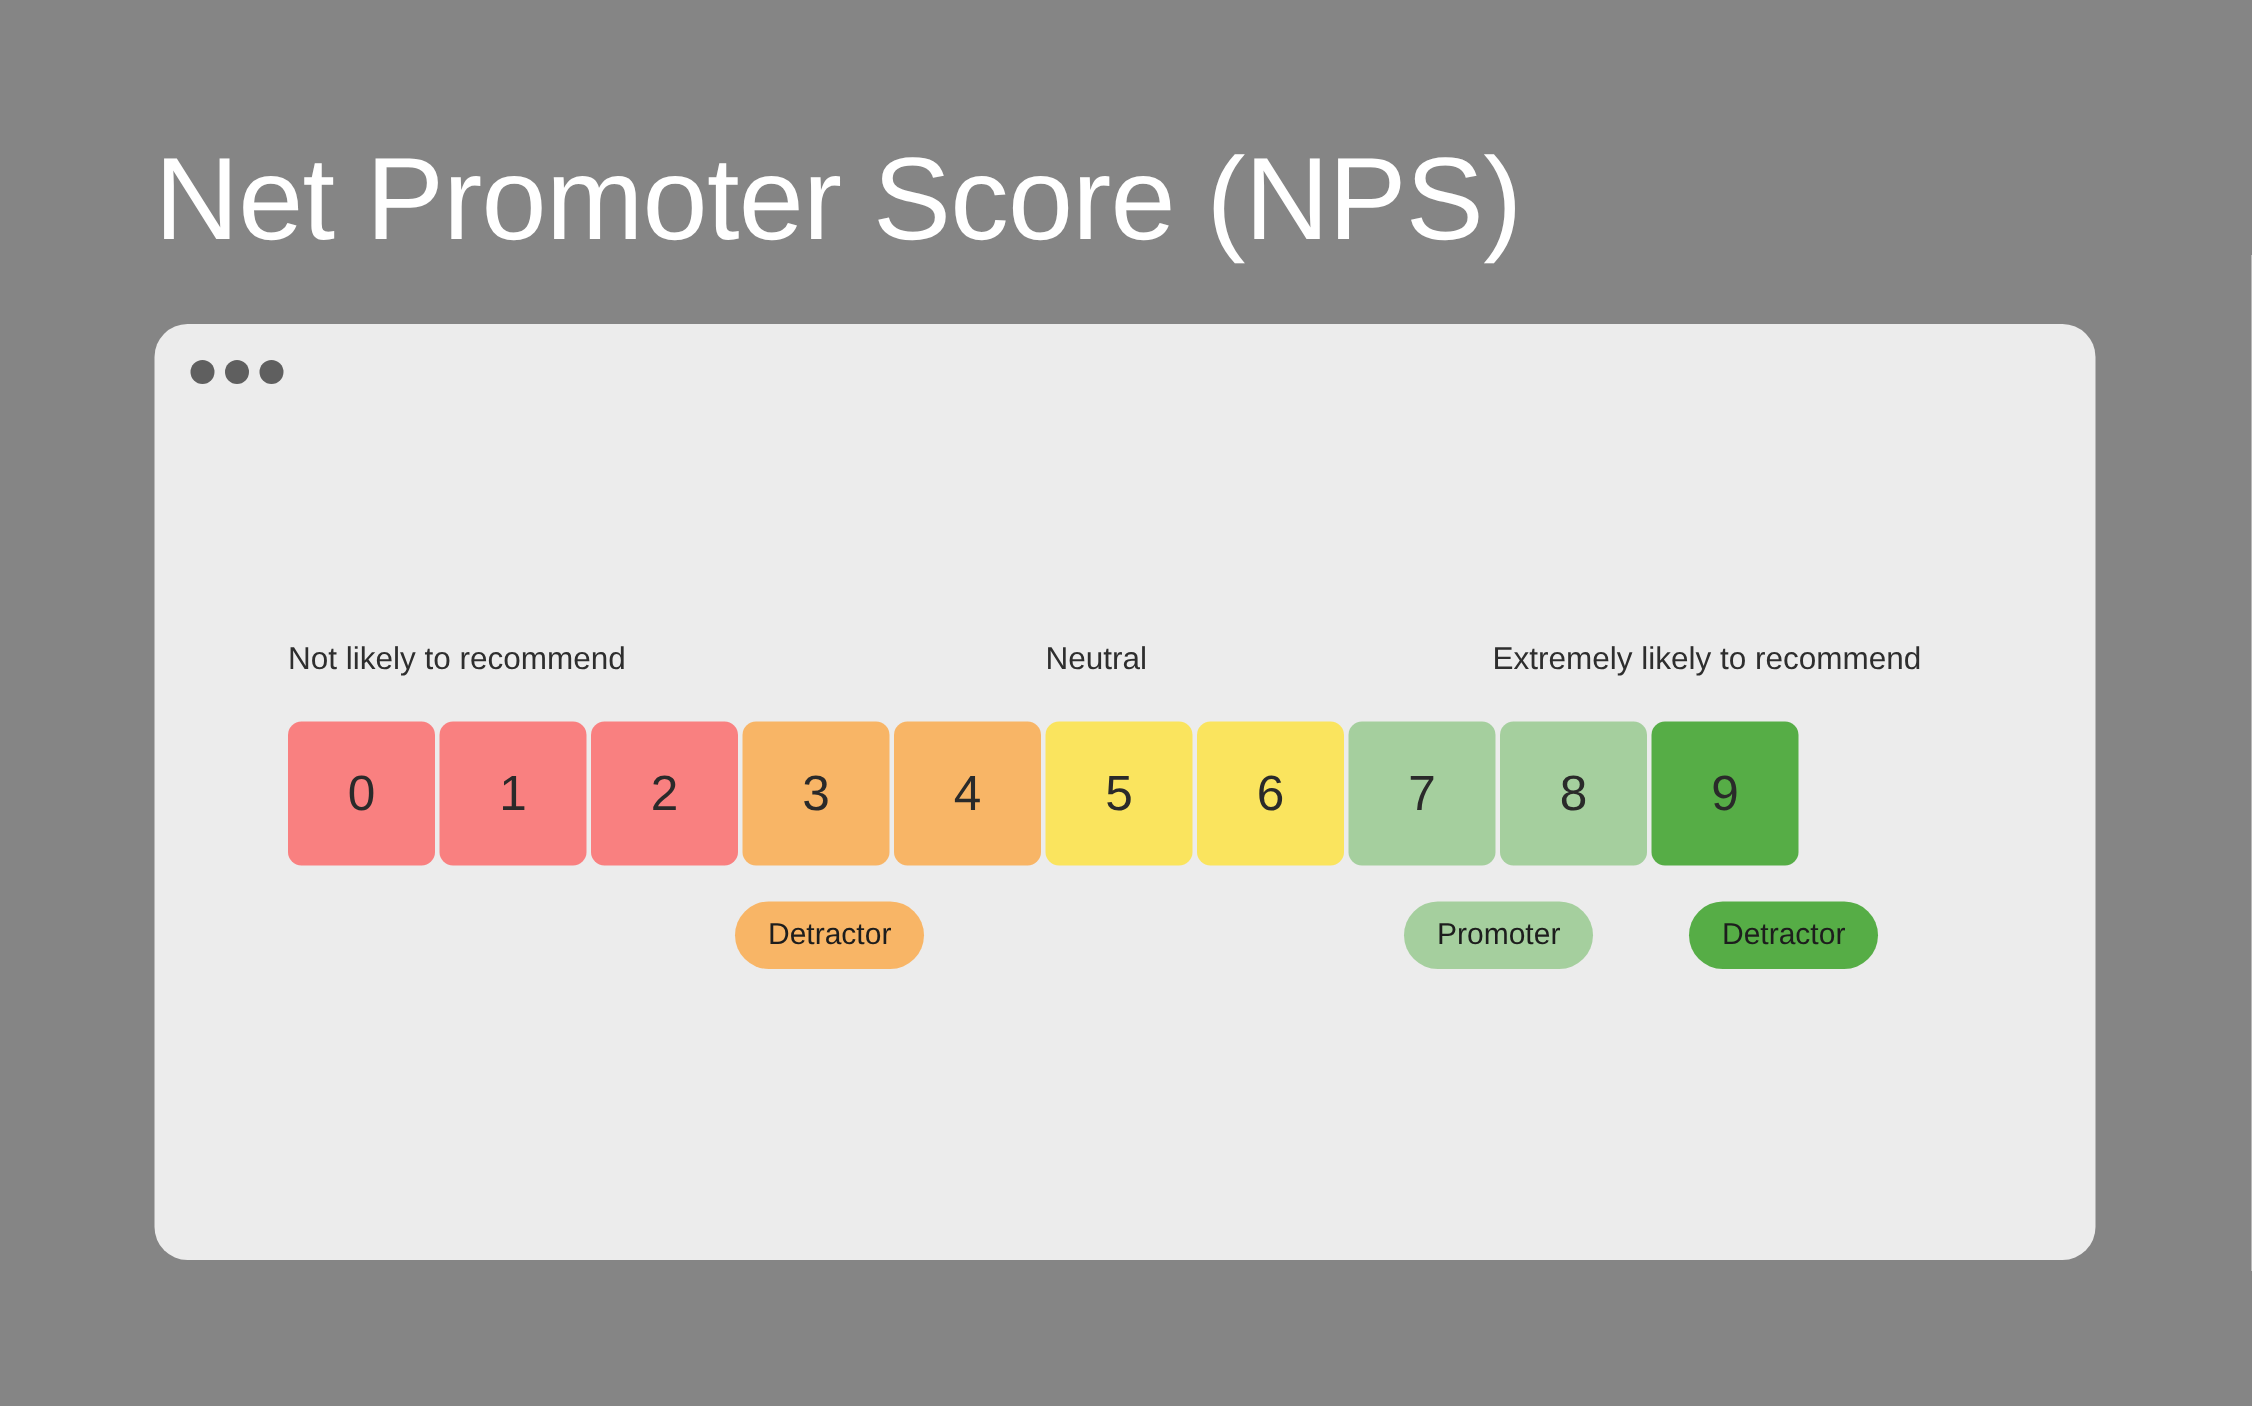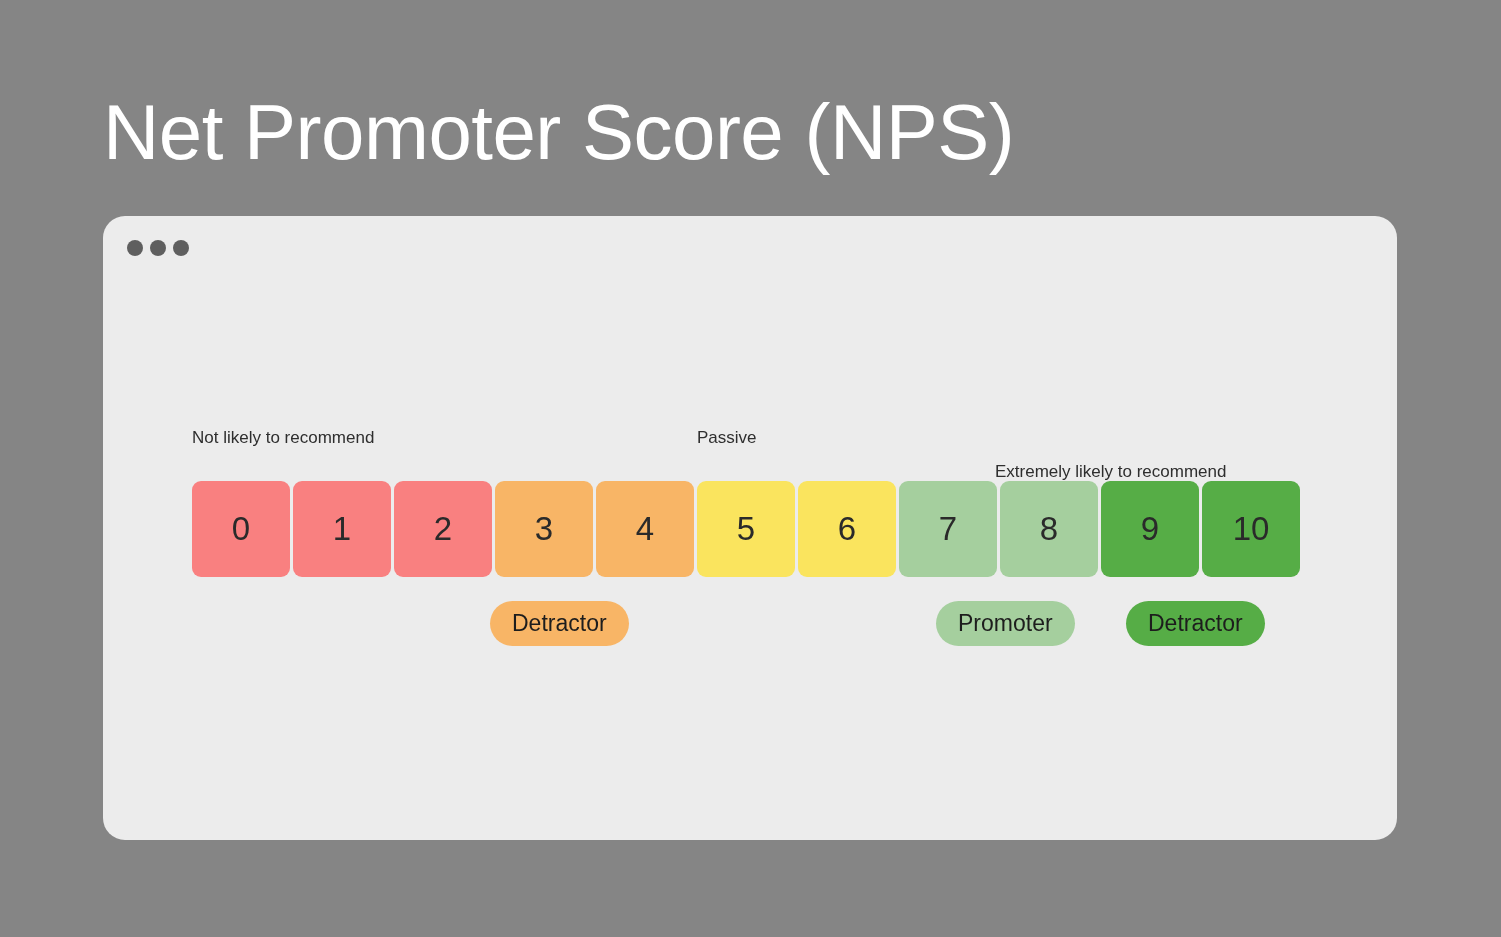--- a/index.html
+++ b/index.html
@@ -64,28 +64,28 @@
     top: 212px;
     width: 1114px;
   }
   .anchor-labels {
     position: relative;
     height: 34px;
   }
   .anchor {
     position: absolute;
     top: 0;
-    font-size: 17px;
+    font-size: 21px;
     font-weight: 400;
     color: #2e2e2e;
     white-space: nowrap;
   }
   .anchor.left   { left: 0px; }
   .anchor.mid    { left: 505px; }
-  .anchor.right  { left: 803px; margin-top: 34px; }
+  .anchor.right  { left: 803px; }
 
   .scale-row {
     display: flex;
     gap: 3px;
     margin-top: 19px;
   }
   .score-box {
     width: 98px;
     height: 96px;
     border-radius: 9px;
@@ -104,21 +104,21 @@
     margin-top: 24px;
   }
   .pill {
     position: absolute;
     top: 0;
     height: 45px;
     border-radius: 23px;
     display: flex;
     align-items: center;
     justify-content: center;
-    font-size: 23px;
+    font-size: 20px;
     font-weight: 400;
     color: #1d1d1d;
     box-sizing: border-box;
     padding: 16px 22px;
   }
   .pill.detractor { left: 298px; }
   .pill.passive   { left: 744px; }
   .pill.promoter  { left: 934px; }
 </style>
 </head>
@@ -133,36 +133,35 @@
     <div class="window-dots">
       <span class="dot"></span>
       <span class="dot"></span>
       <span class="dot"></span>
     </div>
 
     <div class="scale-area">
 
       <div class="anchor-labels">
         <span class="anchor left">Not likely to recommend</span>
-        <span class="anchor mid">Passive</span>
+        <span class="anchor mid">Neutral</span>
         <span class="anchor right">Extremely likely to recommend</span>
       </div>
 
       <div class="scale-row" id="scale-row">
           <div class="score-box" style="background: rgb(249, 128, 128);">0</div>
           <div class="score-box" style="background: rgb(249, 128, 128);">1</div>
           <div class="score-box" style="background: rgb(249, 128, 128);">2</div>
           <div class="score-box" style="background: rgb(248, 181, 102);">3</div>
           <div class="score-box" style="background: rgb(248, 181, 102);">4</div>
           <div class="score-box" style="background: rgb(250, 228, 94);">5</div>
           <div class="score-box" style="background: rgb(250, 228, 94);">6</div>
           <div class="score-box" style="background: rgb(165, 207, 158);">7</div>
           <div class="score-box" style="background: rgb(165, 207, 158);">8</div>
           <div class="score-box" style="background: rgb(86, 173, 70);">9</div>
-          <div class="score-box" style="background: rgb(86, 173, 70);">10</div>
         </div>
 
       <div class="pill-row">
         <span class="pill detractor" style="background: rgb(248, 181, 102);">Detractor</span>
         <span class="pill passive" style="background: rgb(165, 207, 158);">Promoter</span>
         <span class="pill promoter" style="background: rgb(86, 173, 70);">Detractor</span>
       </div>
 
     </div>
   </div>

